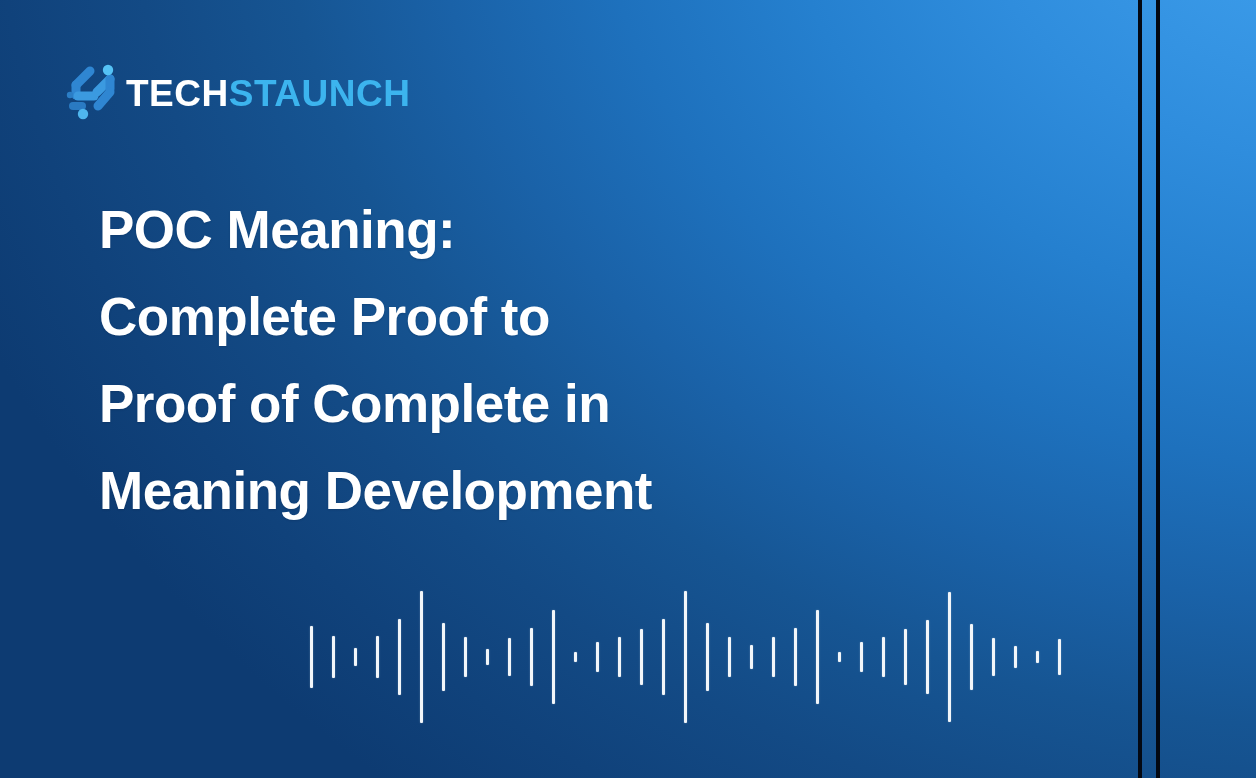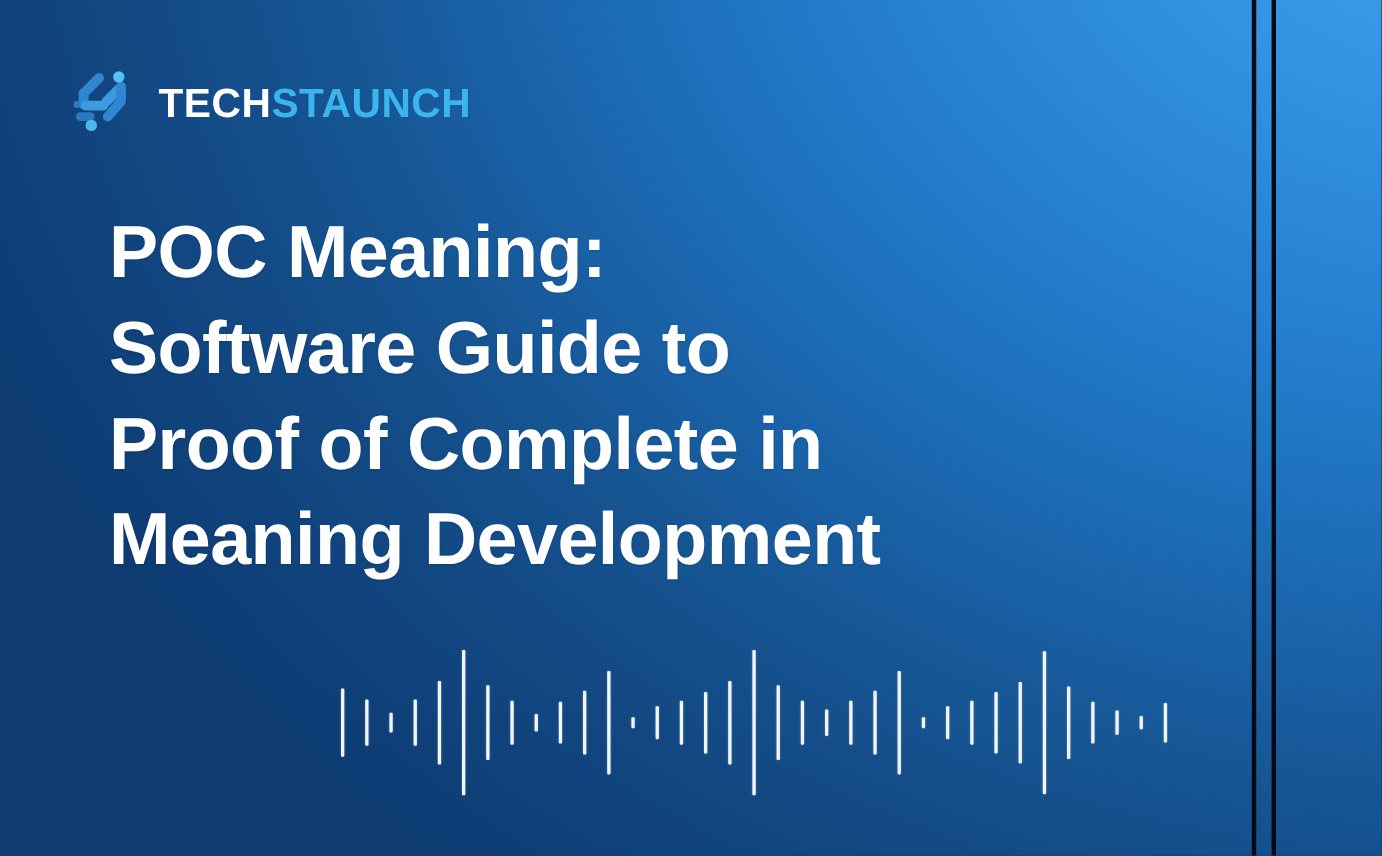--- a/index.html
+++ b/index.html
@@ -32,21 +32,20 @@
   
   #logo-block {
     position:absolute;
     left:64px; top:56px;
     display:flex; align-items:center;
     height:74px;
   }
   #logo-mark { width:62px; height:62px; display:block; }
 
   #logo-wordmark {
-    margin-left:18px;
     font-family:"Liberation Sans", sans-serif;
     font-size:37px;
     font-weight:700;
     letter-spacing:0.5px;
     line-height:1;
     white-space:nowrap;
     display:flex;
     align-items:baseline;
   }
   #logo-tech   { color:#ffffff; }
@@ -57,21 +56,21 @@
     position:absolute;
     left:99px;
     top:186px;
     width:880px;
   }
   .headline-line {
     display:block;
     color:#ffffff;
     font-family:"Liberation Sans", sans-serif;
     font-weight:700;
-    font-size:67px;
+    font-size:53px;
     line-height:87px;
     letter-spacing:-0.5px;
     white-space:nowrap;
     text-shadow:0 1px 2px rgba(0,20,50,0.18);
   }
 
   
   #waveform {
     position:absolute;
     left:310px;
@@ -133,21 +132,21 @@
 
     <span id="logo-wordmark">
       <span id="logo-tech">TECH</span>
         <span id="logo-staunch">STAUNCH</span>
     </span>
 
   </div>
 
   <h1 id="headline">
     <span class="headline-line">POC Meaning:</span>
-    <span class="headline-line">Software Guide to</span>
+    <span class="headline-line">Complete Proof to</span>
     <span class="headline-line">Proof of Complete in</span>
     <span class="headline-line">Meaning Development</span>
   </h1>
 
   <div id="waveform">
       <div class="wave-bar" style="left: 0px; width: 3px; height: 62px; top: 40px; background: rgb(242, 246, 250);"></div>
       <div class="wave-bar" style="left: 22px; width: 3px; height: 42px; top: 50px; background: rgb(242, 246, 250);"></div>
       <div class="wave-bar" style="left: 44px; width: 3px; height: 18px; top: 62px; background: rgb(242, 246, 250);"></div>
       <div class="wave-bar" style="left: 66px; width: 3px; height: 42px; top: 50px; background: rgb(242, 246, 250);"></div>
       <div class="wave-bar" style="left: 88px; width: 3px; height: 76px; top: 33px; background: rgb(242, 246, 250);"></div>

